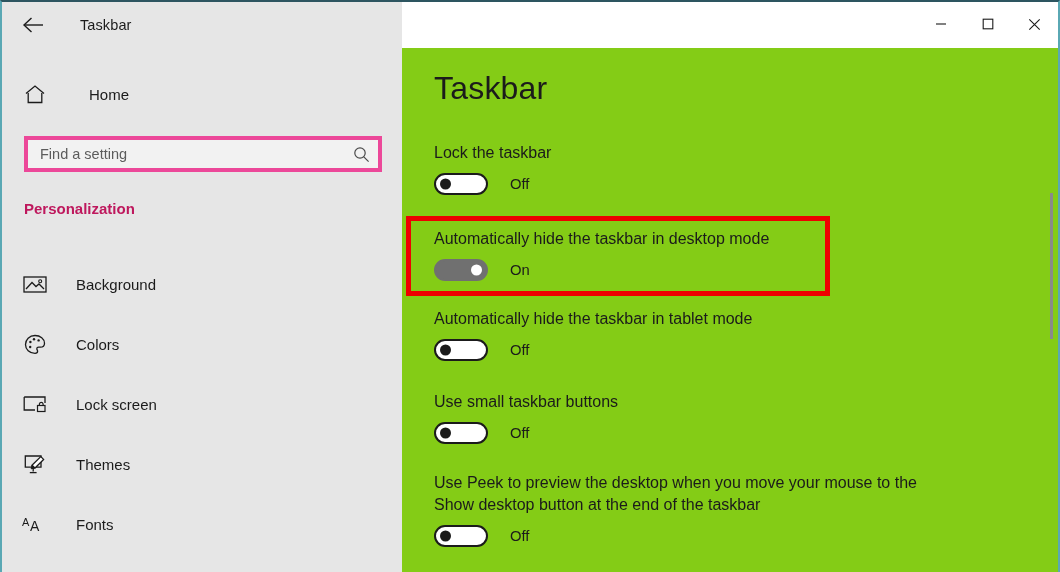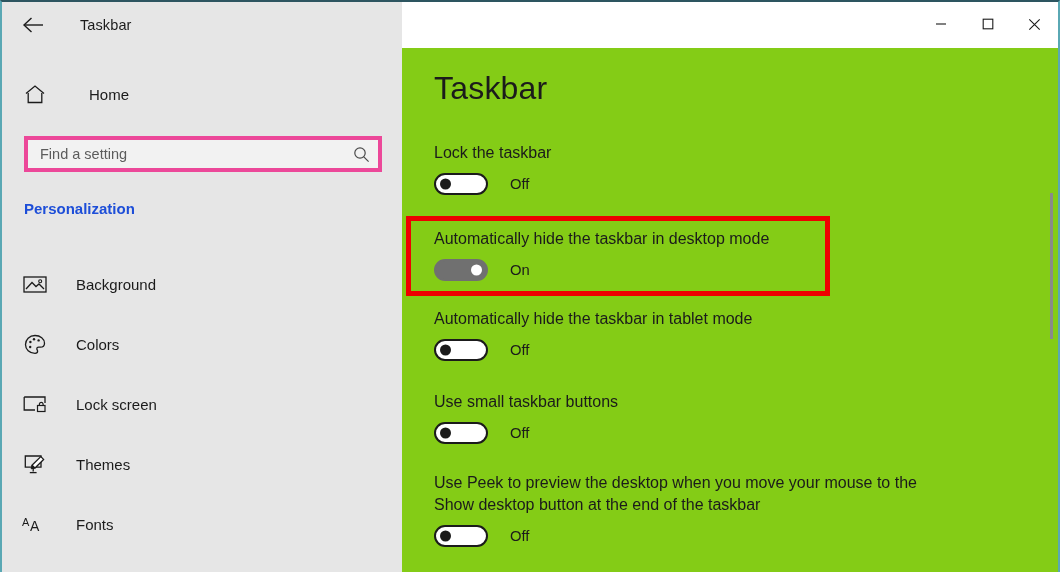--- a/index.html
+++ b/index.html
@@ -89,21 +89,21 @@
     font-family: "Liberation Sans", sans-serif;
     font-size: 14.5px; color: #4a4a4a;
     padding-left: 12px;
   }
   #search-input::placeholder { color: #5c5c5c; opacity: 1; }
   #search-icon-wrap {
     width: 34px; display: flex; align-items: center; justify-content: center;
   }
   #section-title {
     position: absolute; left: 22px; top: 152px;
-    font-size: 15px; font-weight: bold; color: #1d4ed8;
+    font-size: 15px; font-weight: bold; color: #be185d;
     white-space: nowrap;
     text-align: center;
   }
   #nav-list {
     position: absolute; left: 0; top: 206px;
     width: 400px;
   }
   .nav-item {
     height: 60px;
     display: flex; align-items: center;

